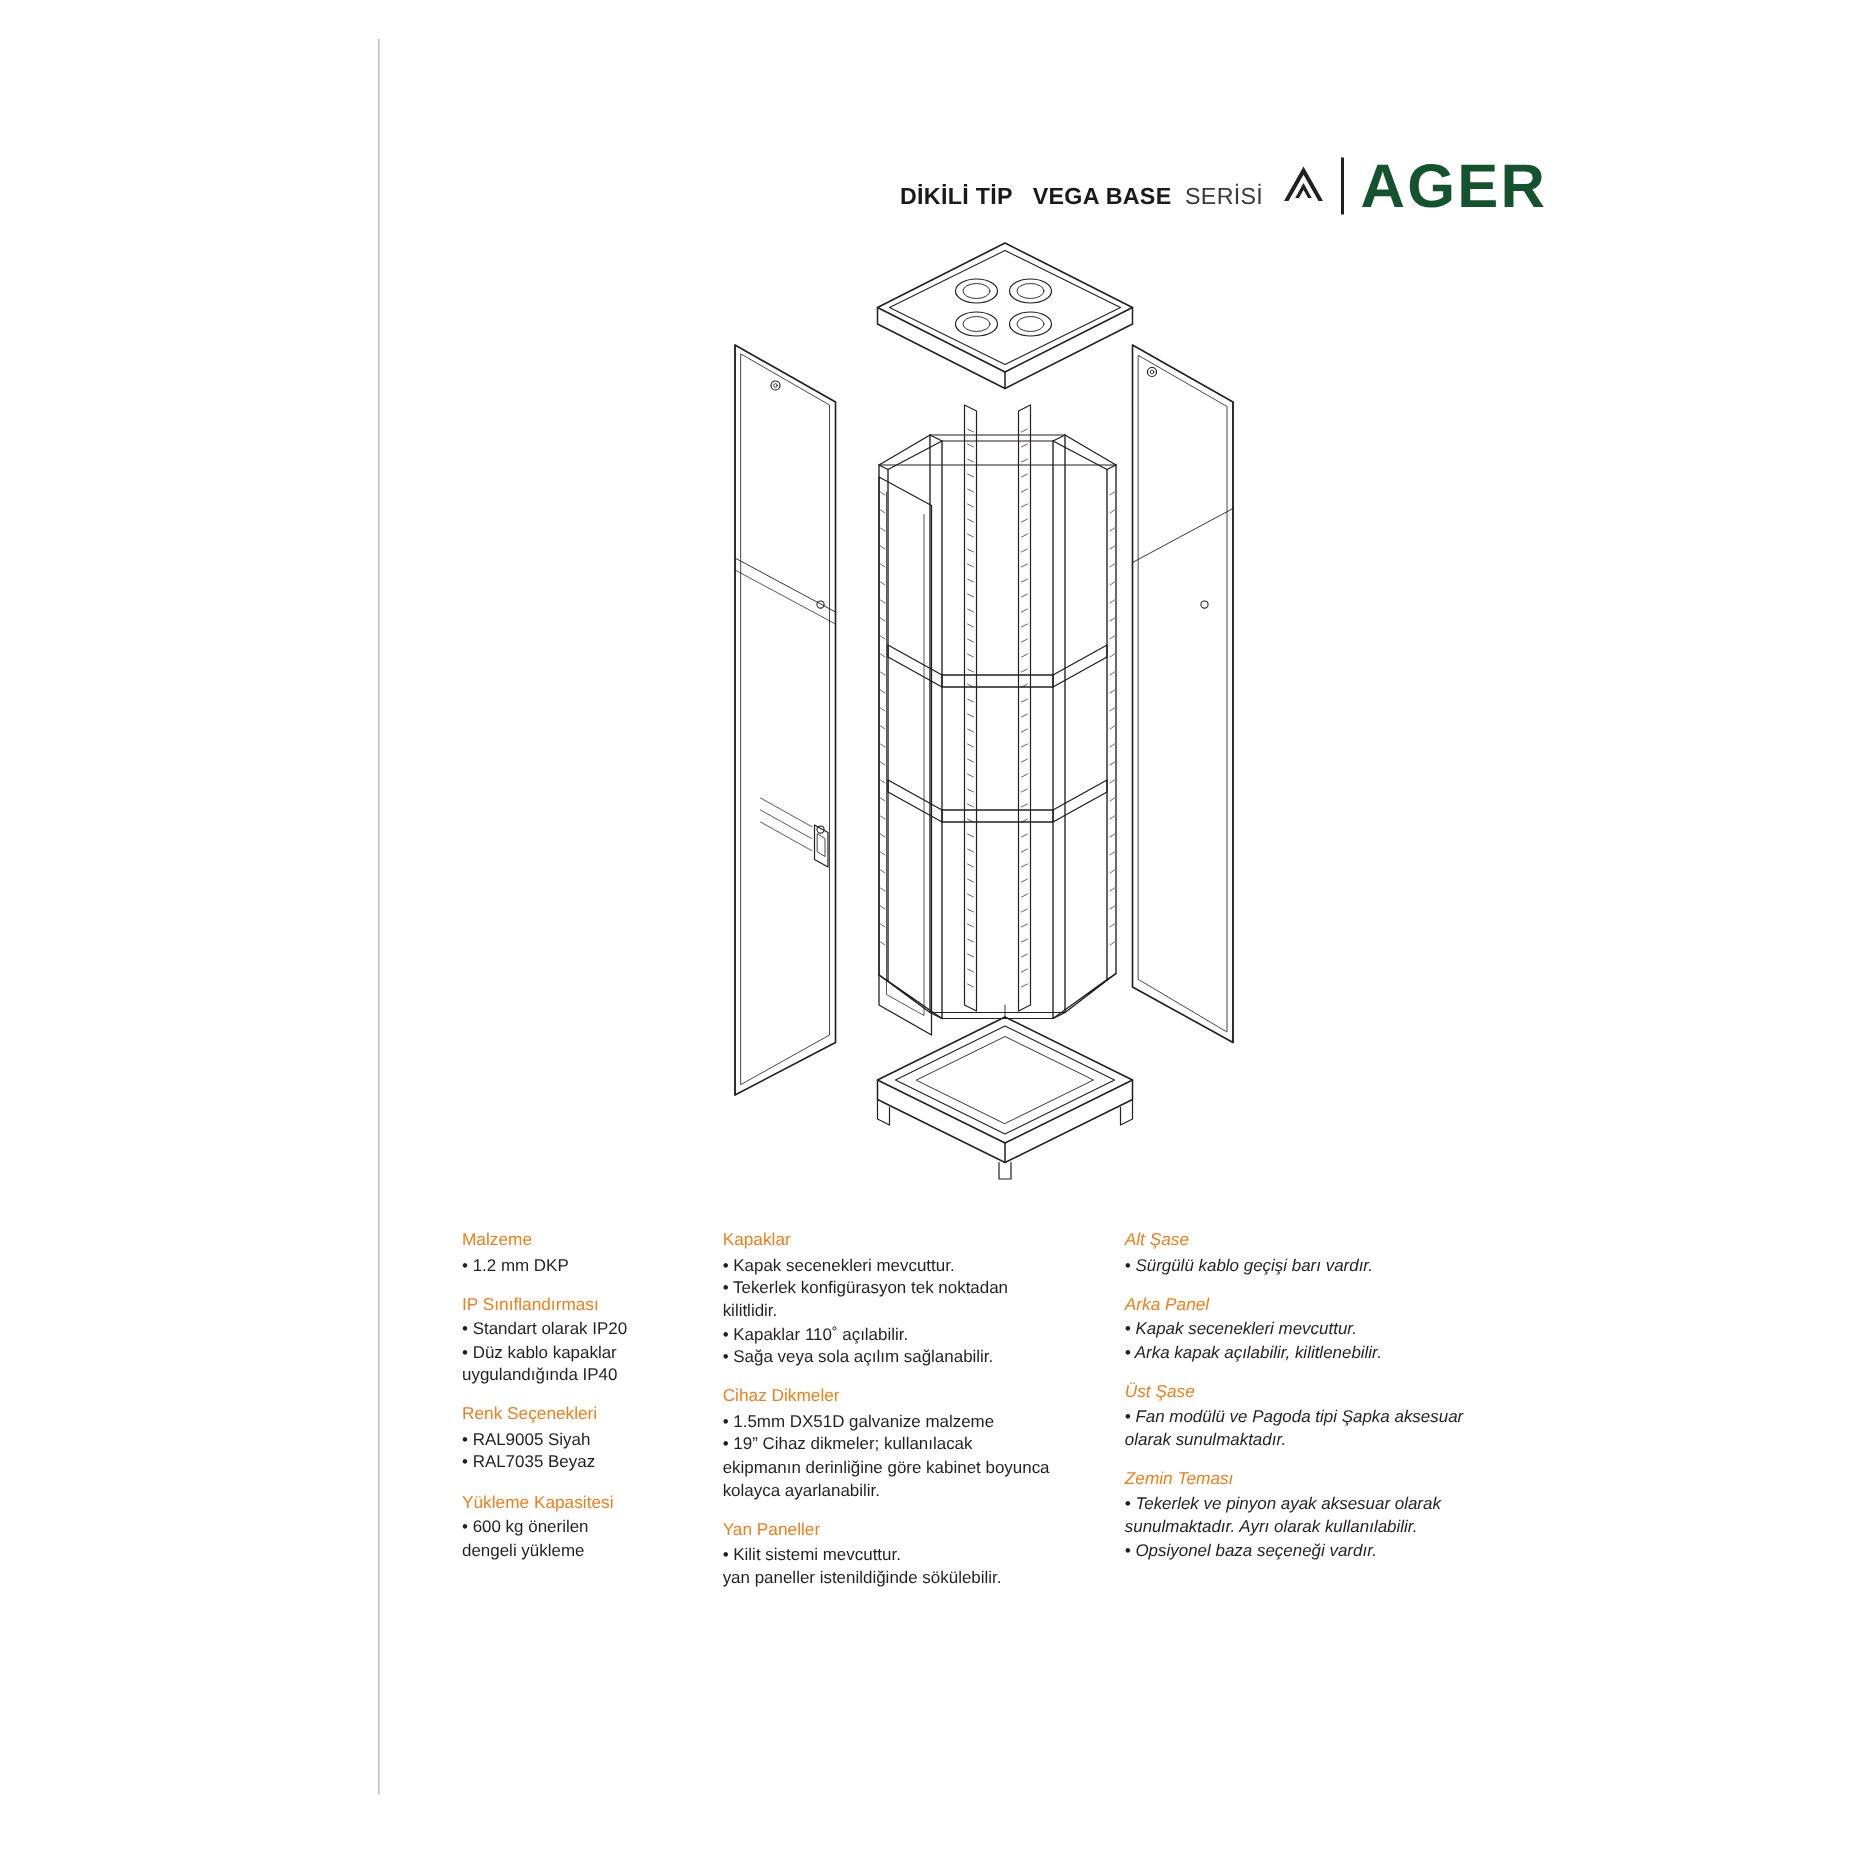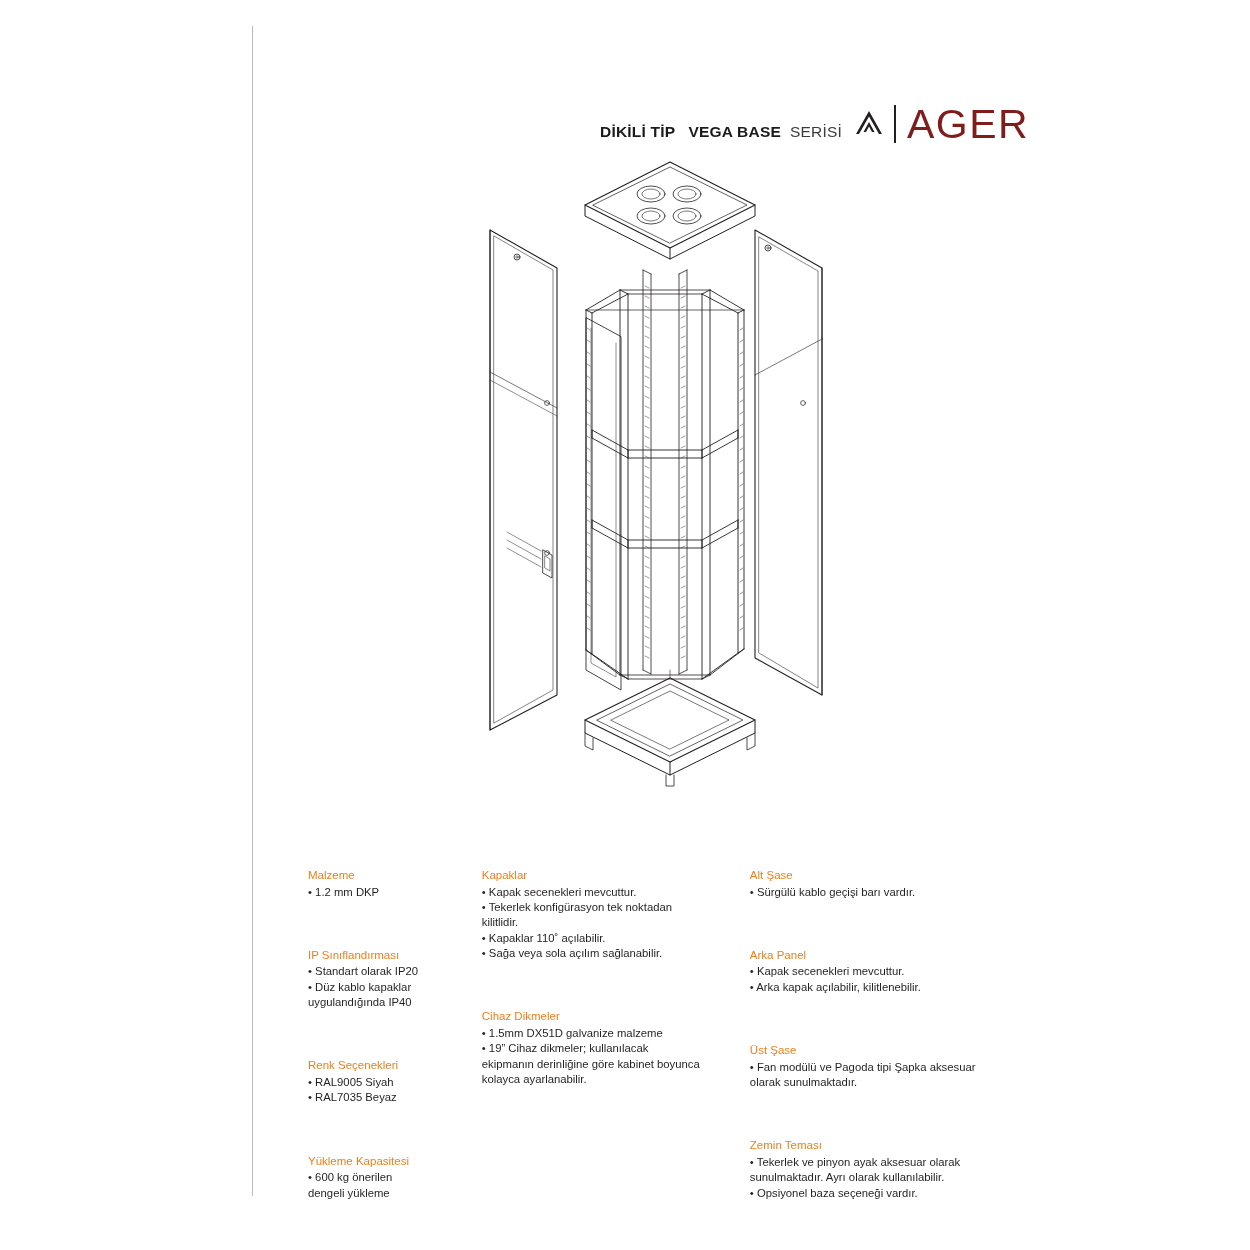--- a/index.html
+++ b/index.html
@@ -61,24 +61,24 @@
     margin-right: 8px;
   }
   .brand-div {
     width: 2px;
     height: 38px;
     background: #231f20;
     margin-right: 11px;
   }
   .brand-name {
     font-size: 41px;
-    font-weight: 400;
+    font-weight: 700;
     letter-spacing: 1.5px;
     line-height: 1;
-    color: #7f1d1d;
+    color: #14532d;
   }
 
   
   .drawing {
     position: absolute;
     left: 455px;
     top: 150px;
     width: 420px;
     height: 650px;
   }
@@ -88,36 +88,36 @@
   .specs {
     position: absolute;
     left: 308px;
     top: 820px;
     width: 700px;
     display: flex;
     gap: 0px;
   }
   .col { width: 175px; }
   .col.c2 { width: 270px; margin-left: 0px; }
-  .col.c3 { width: 260px; }
+  .col.c3 { width: 260px; font-style: italic; }
 
   .spec-head {
     color: #f07f1a;
     font-size: 11.5px;
     font-weight: 400;
     margin: 0 0 1px 0;
     line-height: 1.35;
   }
   .spec-line {
     font-size: 11.3px;
     line-height: 1.36;
     margin: 0;
     color: #231f20;
   }
-  .spec-block { margin-bottom: 11px; margin-top: 48px; }
+  .spec-block { margin-bottom: 11px; }
   .spec-block:last-child { margin-bottom: 0; }
 </style>
 </head>
 <body>
 
 <div class="page-rule"></div>
 
 <div class="header">
   <div class="header-title">
     <span class="mid">DİKİLİ TİP</span>
@@ -283,20 +283,25 @@
       <p class="spec-line">• Kapaklar 110˚ açılabilir.</p>
       <p class="spec-line">• Sağa veya sola açılım sağlanabilir.</p>
     </div>
     <div class="spec-block">
       <p class="spec-head">Cihaz Dikmeler</p>
       <p class="spec-line">• 1.5mm DX51D galvanize malzeme</p>
       <p class="spec-line">• 19” Cihaz dikmeler;   kullanılacak</p>
       <p class="spec-line">ekipmanın derinliğine göre kabinet     boyunca</p>
       <p class="spec-line">kolayca ayarlanabilir.</p>
     </div>
+    <div class="spec-block">
+      <p class="spec-head">Yan Paneller</p>
+      <p class="spec-line">• Kilit sistemi mevcuttur.</p>
+      <p class="spec-line">yan paneller istenildiğinde sökülebilir.</p>
+    </div>
   </div>
 
   <div class="col c3">
     <div class="spec-block">
       <p class="spec-head">Alt Şase</p>
       <p class="spec-line">• Sürgülü kablo geçişi barı vardır.</p>
     </div>
     <div class="spec-block">
       <p class="spec-head">Arka Panel</p>
       <p class="spec-line">• Kapak secenekleri mevcuttur.</p>

